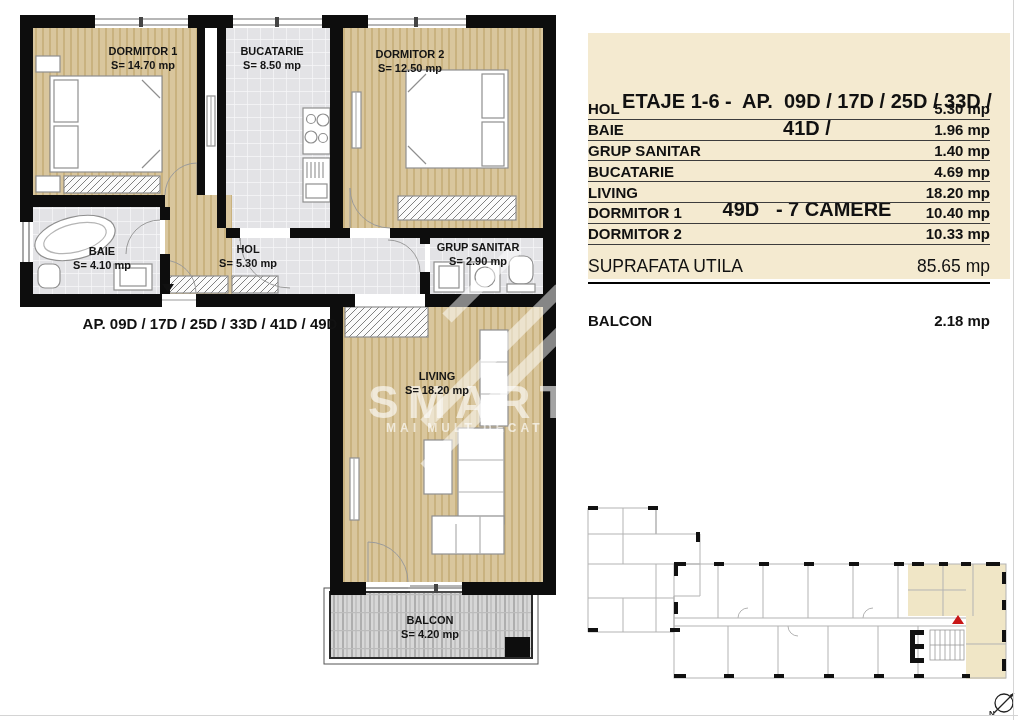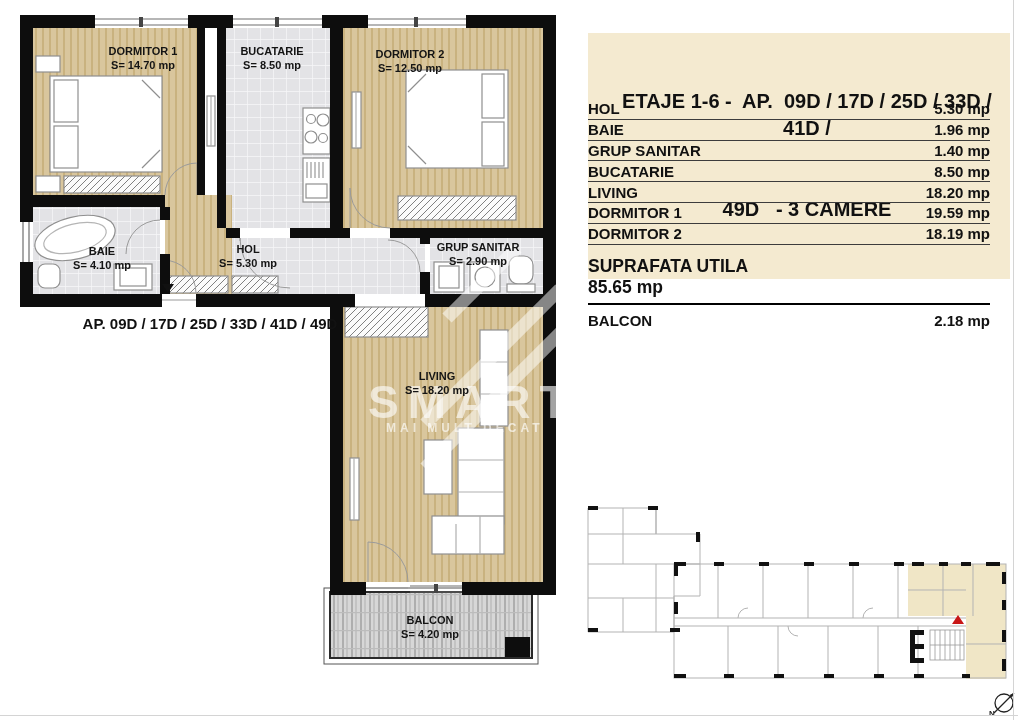--- a/index.html
+++ b/index.html
@@ -6,21 +6,21 @@
   #page{position:relative;width:1018px;height:720px;background:#fff;overflow:hidden;
         font-family:"Liberation Sans",sans-serif;color:#111;}
   .abs{position:absolute;}
   
   #title-block{left:588px;top:33px;width:406px;background:#f4ead0;text-align:center;
                font-weight:bold;font-size:20px;line-height:27px;padding:1px 0 2px 16px;white-space:pre-wrap;}
   #area-table{left:588px;top:99px;width:402px;}
   .trow{display:flex;justify-content:space-between;align-items:center;height:19.8px;
         border-bottom:1px solid #3c3c3c;font-weight:bold;font-size:15px;}
   #summary-row{left:588px;top:256px;width:402px;display:flex;justify-content:space-between;
-               font-weight:bold;font-size:17.5px;border-bottom:2.5px solid #000;padding-bottom:5px;flex-direction:column;}
+               font-weight:normal;font-size:17.5px;border-bottom:2.5px solid #000;padding-bottom:5px;}
   #balcony-row{left:588px;top:312px;width:402px;display:flex;justify-content:space-between;
                font-weight:bold;font-size:15px;}
   
   #frame-right{left:1013px;top:0;width:1px;height:720px;background:#d4d4d4;}
   #frame-bottom{left:0;top:715px;width:1018px;height:1px;background:#d4d4d4;}
   
   .rlabel{font-family:"Liberation Sans",sans-serif;font-weight:bold;font-size:11px;fill:#141414;text-anchor:middle;}
   .caption{font-family:"Liberation Sans",sans-serif;font-weight:bold;font-size:15px;fill:#111;text-anchor:middle;}
   .wm1{font-family:"Liberation Sans",sans-serif;font-weight:bold;font-size:46px;letter-spacing:9px;fill:#ffffff;opacity:.62;}
   .wm2{font-family:"Liberation Sans",sans-serif;font-weight:bold;font-size:12px;letter-spacing:4px;fill:#ffffff;opacity:.65;}
@@ -213,51 +213,51 @@
       <text class="rlabel" x="437" y="394">S= 18.20 mp</text>
       <text class="rlabel" x="430" y="624">BALCON</text>
       <text class="rlabel" x="430" y="638">S= 4.20 mp</text>
     </g>
 
     <text class="caption" x="210" y="329">AP.  09D / 17D / 25D / 33D / 41D / 49D</text>
   </svg>
 
   <div class="abs" id="title-block">
     <div>ETAJE 1-6 -  AP.  09D / 17D / 25D / 33D / 41D /</div>
-    <div>49D   - 3 CAMERE</div>
+    <div>49D   - 7 CAMERE</div>
   </div>
 
   <div class="abs" id="area-table">
     <div class="trow">
       <span>HOL</span>
       <span>5.30 mp</span>
     </div>
     <div class="trow">
       <span>BAIE</span>
       <span>1.96 mp</span>
     </div>
     <div class="trow">
       <span>GRUP SANITAR</span>
       <span>1.40 mp</span>
     </div>
     <div class="trow">
       <span>BUCATARIE</span>
-      <span>8.50 mp</span>
+      <span>4.69 mp</span>
     </div>
     <div class="trow">
       <span>LIVING</span>
       <span>18.20 mp</span>
     </div>
     <div class="trow">
       <span>DORMITOR 1</span>
-      <span>19.59 mp</span>
+      <span>10.40 mp</span>
     </div>
     <div class="trow">
       <span>DORMITOR 2</span>
-      <span>18.19 mp</span>
+      <span>10.33 mp</span>
     </div>
   </div>
 
   <div class="abs" id="summary-row">
     <span>SUPRAFATA UTILA</span>
     <span>85.65 mp</span>
   </div>
 
   <div class="abs" id="balcony-row">
     <span>BALCON</span>

